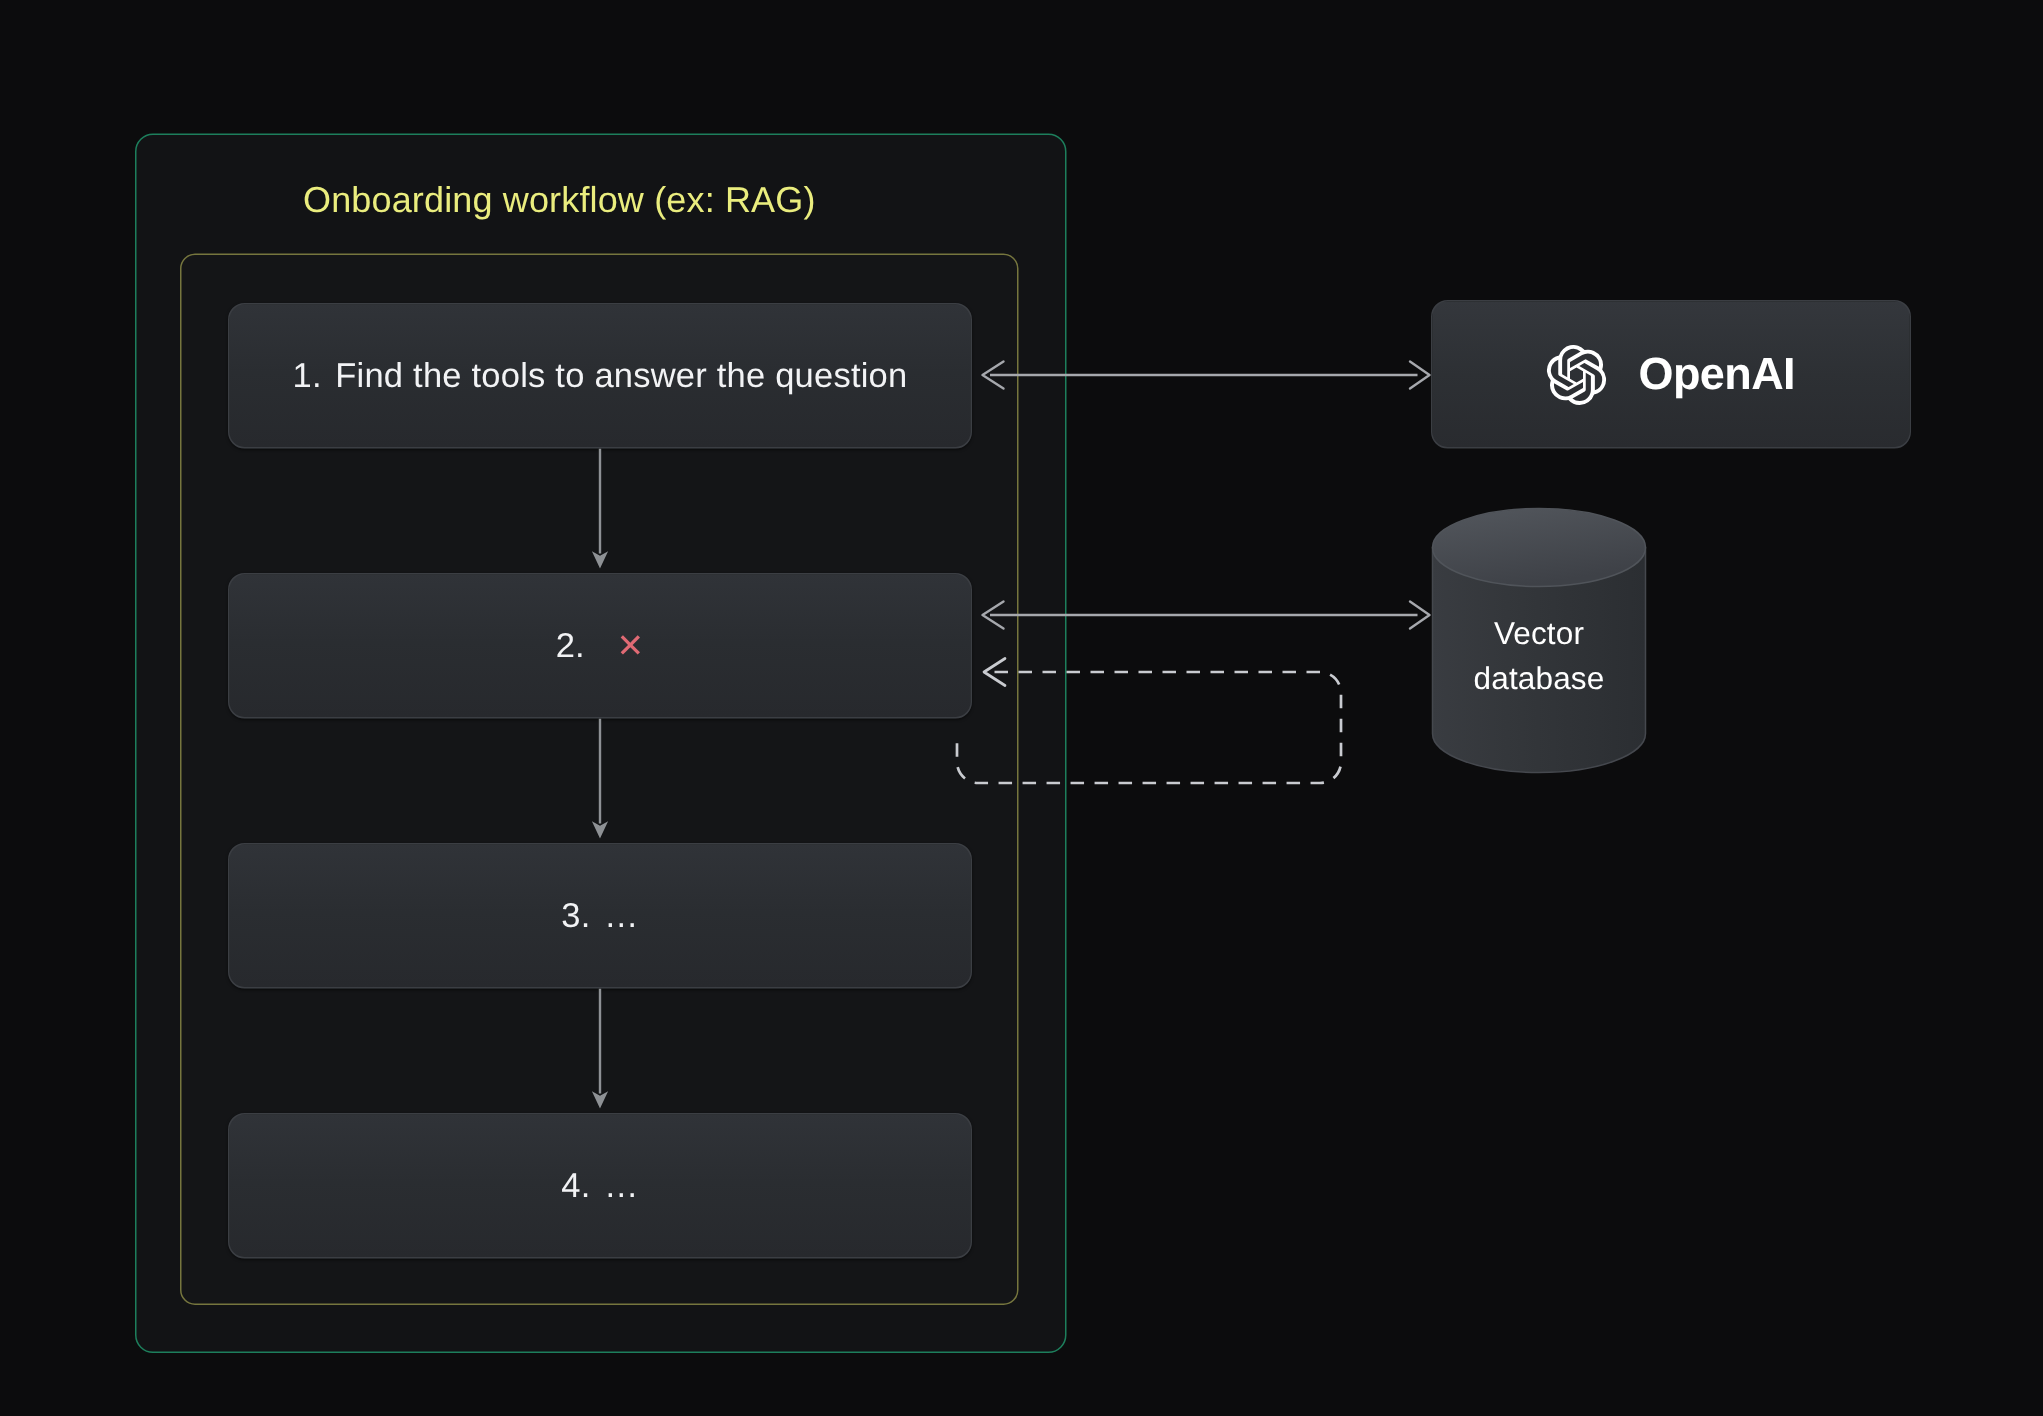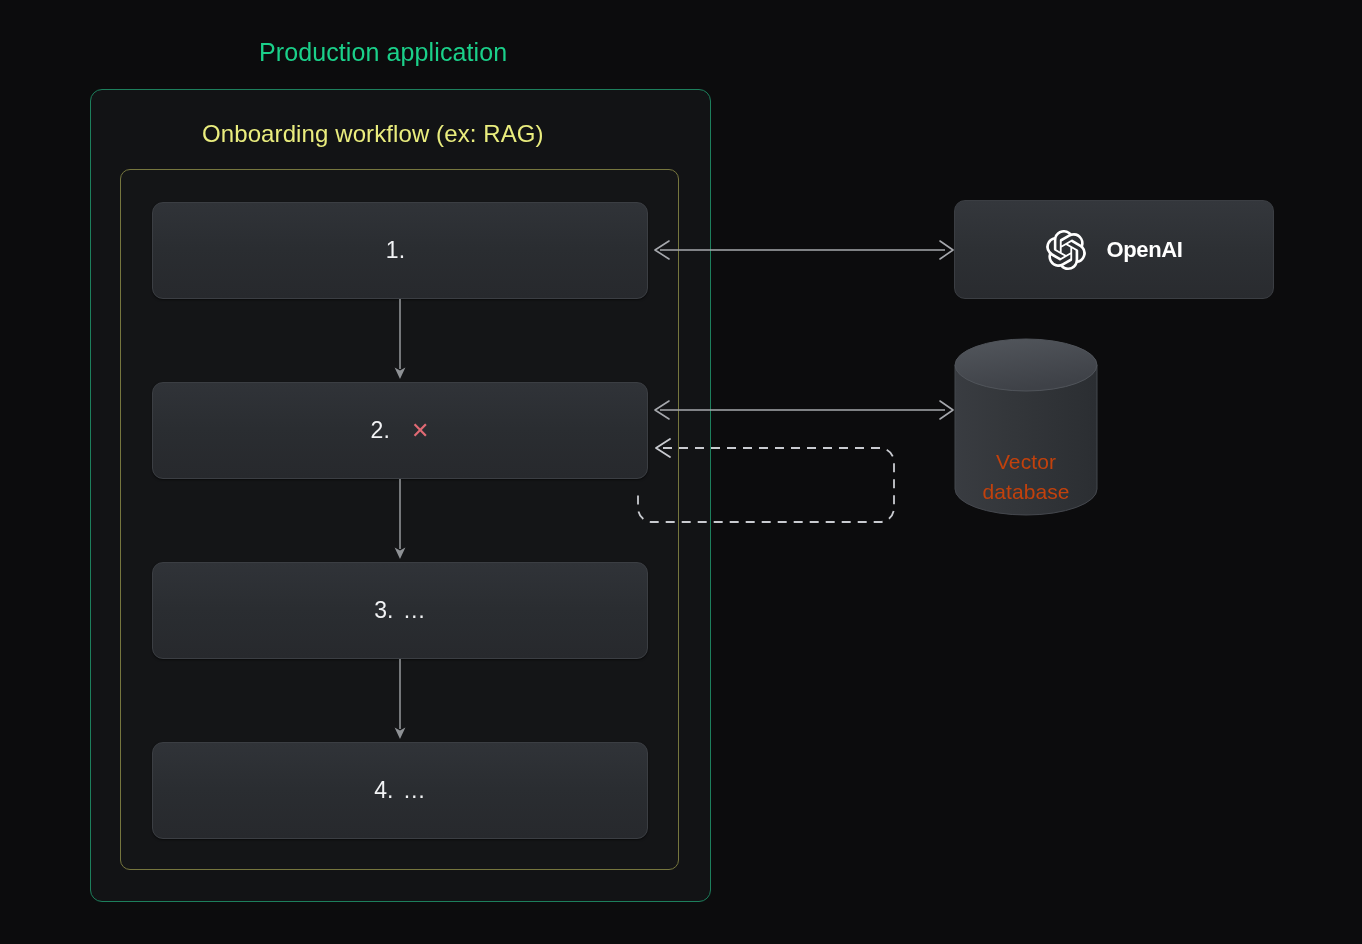--- a/index.html
+++ b/index.html
@@ -119,72 +119,71 @@
     border: 1px solid #3b3e43;
     border-radius: 11px;
     background: linear-gradient(180deg, #34373c 0%, #2d3034 50%, #292b2f 100%);
     display: flex;
     align-items: center;
     justify-content: center;
     gap: 10px;
   }
   #openai-wordmark {
     color: #ffffff;
-    font-size: 22px;
+    font-size: 30px;
     font-weight: bold;
     letter-spacing: -0.4px;
     margin-left: 11px;
   }
 
   #vector-db {
     position: absolute;
     left: 954px;
     top: 338px;
     width: 144px;
     height: 178px;
   }
   #vector-db-label {
     position: absolute;
     left: 954px;
     top: 408px;
     width: 144px;
     text-align: center;
-    color: #c2410c;
+    color: #ffffff;
     font-size: 21px;
     line-height: 30px;
     letter-spacing: 0.1px;
     pointer-events: none;
-    margin-top: 39px;
   }
 
   
   .link-layer {
     position: absolute;
     left: 0;
     top: 0;
     width: 1362px;
     height: 944px;
     pointer-events: none;
   }
 </style>
 </head>
 <body>
 
 <div id="canvas">
 
-  <div id="prod-title">Production application</div>
 
   <div id="prod-box"></div>
 
   <div id="flow-title">Onboarding workflow (ex: RAG)</div>
 
   <div id="flow-box"></div>
 
   <div class="step" id="step-1">
     <span class="step-num">1.</span>
+    <span>Find the tools to answer the question</span>
   </div>
 
   <div class="step" id="step-2">
     <span class="step-num">2.</span>
     <span class="x-mark">✕</span>
   </div>
 
   <div class="step" id="step-3">
     <span class="step-num">3.</span>
     <span>…</span>

